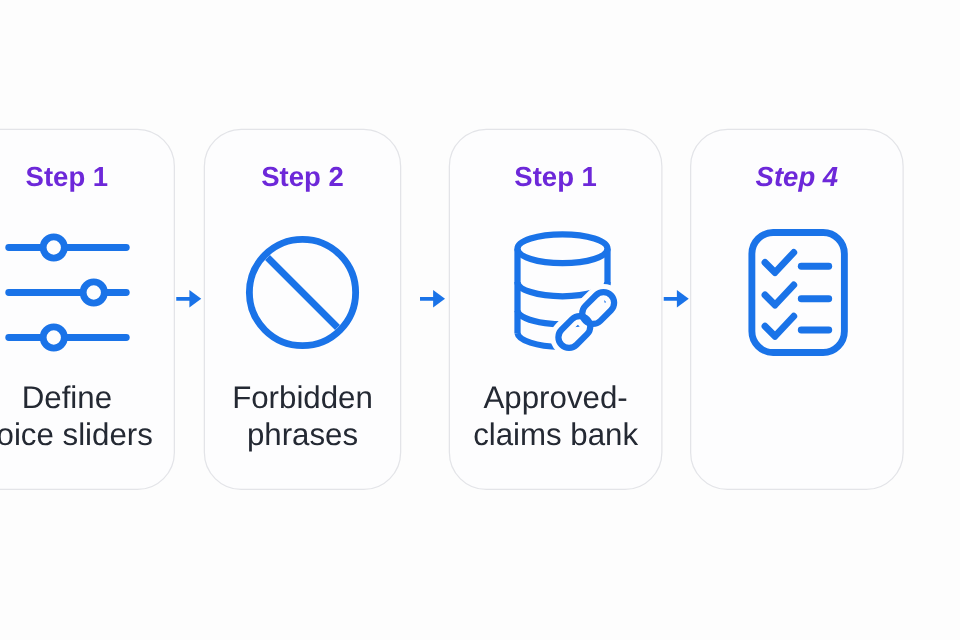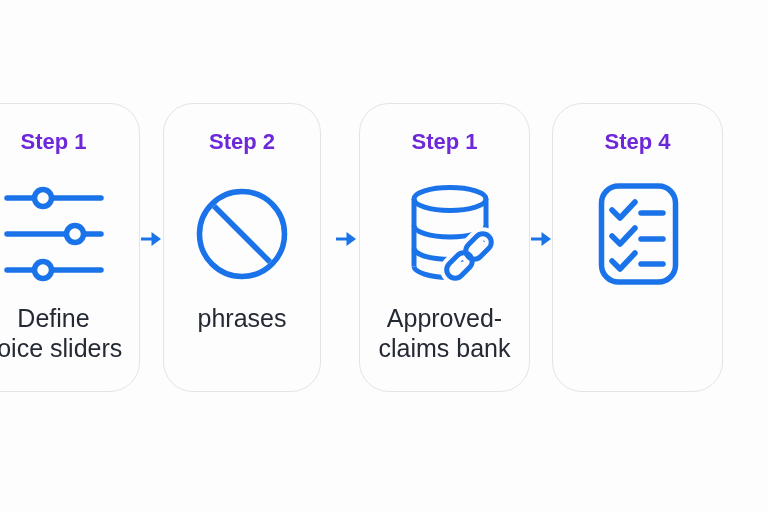--- a/index.html
+++ b/index.html
@@ -10,21 +10,21 @@
   }
   .canvas{position:absolute;inset:0;}
   .card{
     position:absolute;top:103px;height:289px;box-sizing:border-box;
     background:#fdfdfe;border:1.5px solid #e3e4e8;border-radius:30px;
     display:flex;flex-direction:column;align-items:center;
   }
   #card1{left:-33px;width:173px;}
   #card2{left:163px;width:158px;}
   #card3{left:359px;width:171px;}
-  #card4{left:552px;width:171px;}
+  #card4{left:552px;width:171px;font-style:italic;}
   .step-label{
     margin-top:25px;font-size:22px;line-height:26px;font-weight:bold;
     color:#6d28d9;text-align:center;white-space:nowrap;
   }
   .icon-wrap{
     margin-top:29px;height:100px;width:100%;
     display:flex;align-items:center;justify-content:center;
   }
   .caption{
     margin-top:19px;font-size:25px;line-height:30px;font-weight:500;
@@ -73,20 +73,21 @@
 
   <div class="card" id="card2">
     <div class="step-label">Step 2</div>
     <div class="icon-wrap">
       <svg width="96" height="96" viewBox="0 0 96 96">
         <circle cx="48" cy="48" r="42.5" stroke="#1a73e8" stroke-width="5.5" fill="none"></circle>
         <line x1="20" y1="20" x2="76" y2="76" stroke="#1a73e8" stroke-width="5.5"></line>
       </svg>
     </div>
     <div class="caption">
+      <div>Forbidden</div>
       <div>phrases</div>
     </div>
   </div>
 
   <div class="arrow" id="arrow2">
     <svg width="22" height="20" viewBox="0 0 22 20">
       <line x1="1" y1="10" x2="13" y2="10" stroke="#1a73e8" stroke-width="3"></line>
       <polygon points="11.5,3 21,10 11.5,17" fill="#1a73e8"></polygon>
     </svg>
   </div>

